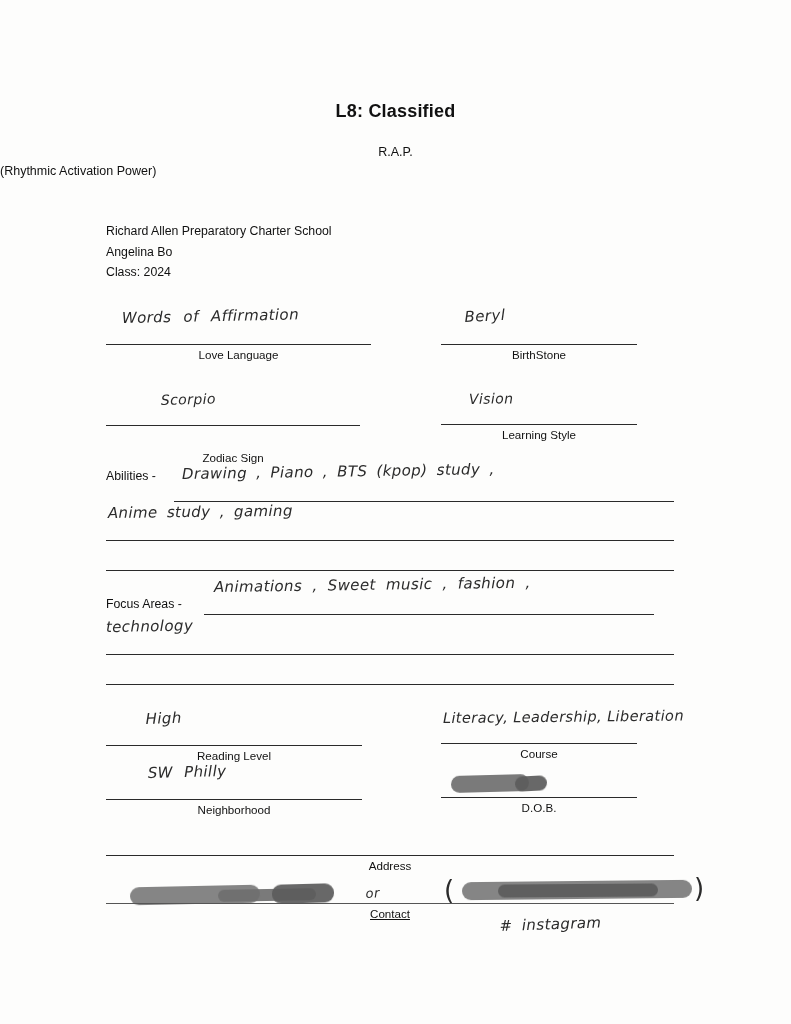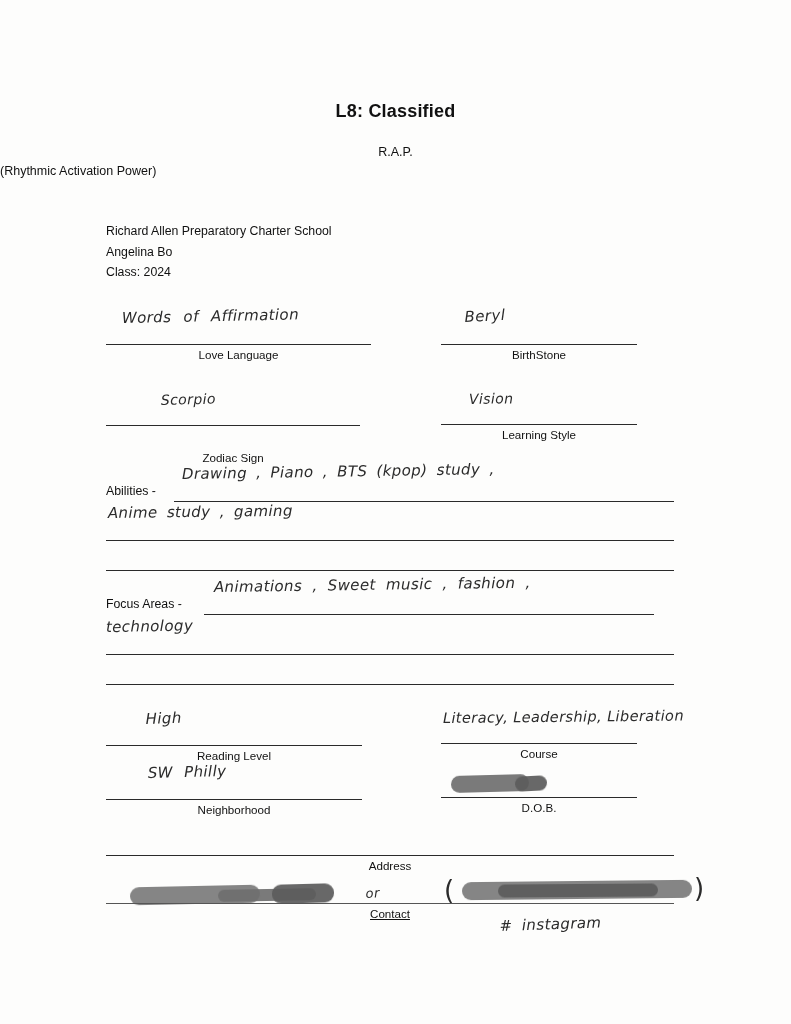--- a/index.html
+++ b/index.html
@@ -142,21 +142,21 @@
     <div class="rule" style="top:14px;"></div>
     <div class="caption" style="top:18px;margin-top:22px;">Zodiac Sign</div>
   </div>
 
   <div class="field" style="left:441px; top:410px; width:196px;">
     <div class="hand" style="left:28px; bottom:3px; font-size:14px; transform:rotate(-1deg);">Vision</div>
     <div class="rule" style="top:14px;"></div>
     <div class="caption" style="top:18px;">Learning Style</div>
   </div>
 
-  <div class="inline-label" style="left:106px; top:484px;">Abilities -</div>
+  <div class="inline-label" style="left:106px; top:469px;">Abilities -</div>
 
   <div class="field" style="left:174px; top:486px; width:500px;">
     <div class="hand" style="left:8px; bottom:3px; font-size:15px; transform:rotate(-0.9deg); word-spacing:4px;">Drawing ,  Piano ,  BTS (kpop)  study ,</div>
     <div class="rule" style="top:15px;"></div>
   </div>
 
   <div class="field" style="left:106px; top:524px; width:568px;">
     <div class="hand" style="left:2px; bottom:2px; font-size:15px; transform:rotate(-0.7deg); word-spacing:4px;">Anime  study ,  gaming</div>
     <div class="rule" style="top:16px;"></div>
   </div>

